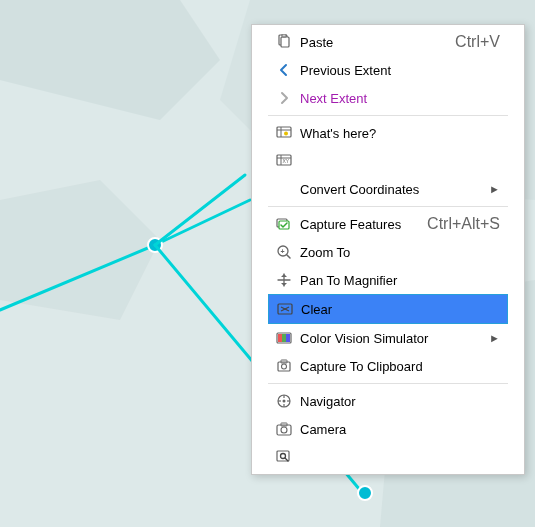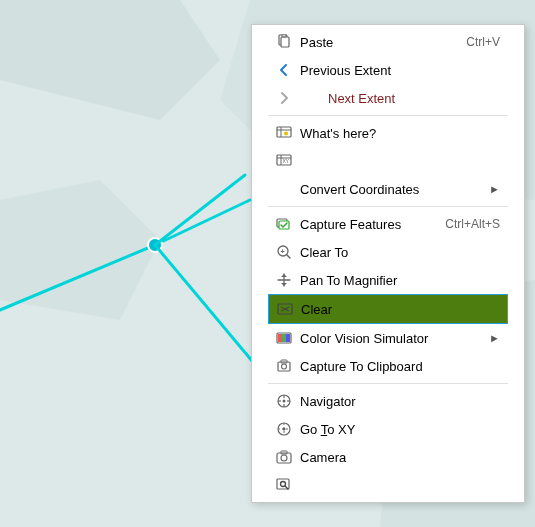--- a/index.html
+++ b/index.html
@@ -47,28 +47,27 @@
       display: flex;
       align-items: center;
       padding: 4px 8px 4px 6px;
       cursor: pointer;
       user-select: none;
       min-height: 26px;
       position: relative;
     }
 
     .menu-item.active {
-      background: #4d7c0f;
+      background: #3b82f6;
       border: 1px solid #26a0da;
     }
 
     .menu-item.disabled {
-      color: #7f1d1d;
+      color: #a21caf;
       cursor: default;
-      gap: 28px;
     }
 
     .menu-separator {
       height: 1px;
       background: #e0e0e0;
       margin: 3px 0;
     }
 
     .menu-icon {
       width: 20px;
@@ -79,21 +78,21 @@
       align-items: center;
       justify-content: center;
     }
 
     .menu-label {
       flex: 1;
     }
 
     .menu-shortcut {
       color: #666;
-      font-size: 12px;
+      font-size: 16px;
       margin-left: 10px;
     }
 
     .menu-arrow {
       color: #555;
       font-size: 11px;
       margin-left: 4px;
     }
   </style>
 </head>
@@ -200,21 +199,21 @@
   </div>
 
   <div class="menu-item">
     <div class="menu-icon">
       <svg width="16" height="16" viewBox="0 0 16 16">
         <circle cx="7" cy="7" r="5" fill="none" stroke="#666" stroke-width="1.3"></circle>
         <line x1="11" y1="11" x2="14" y2="14" stroke="#666" stroke-width="1.5" stroke-linecap="round"></line>
         <text x="4.5" y="10" font-size="7" fill="#666" font-weight="bold">+</text>
       </svg>
     </div>
-    <span class="menu-label">Clear To</span>
+    <span class="menu-label">Zoom To</span>
   </div>
 
   <div class="menu-item">
     <div class="menu-icon">
       <svg width="16" height="16" viewBox="0 0 16 16">
         <path d="M8 2 L8 14 M2 8 L14 8" stroke="#666" stroke-width="1.3" stroke-linecap="round"></path>
         <path d="M5 5 L8 2 L11 5" fill="#666"></path>
         <path d="M5 11 L8 14 L11 11" fill="#666"></path>
         <path d="M2 5 L2 11" stroke="none"></path>
       </svg>
@@ -266,31 +265,20 @@
         <circle cx="8" cy="8" r="1.5" fill="#666"></circle>
         <line x1="8" y1="2" x2="8" y2="5" stroke="#666" stroke-width="1.2"></line>
         <line x1="8" y1="11" x2="8" y2="14" stroke="#666" stroke-width="1.2"></line>
         <line x1="2" y1="8" x2="5" y2="8" stroke="#666" stroke-width="1.2"></line>
         <line x1="11" y1="8" x2="14" y2="8" stroke="#666" stroke-width="1.2"></line>
       </svg>
     </div>
     <span class="menu-label">Navigator</span>
   </div>
 
-  <div class="menu-item">
-    <div class="menu-icon">
-      <svg width="16" height="16" viewBox="0 0 16 16">
-        <circle cx="8" cy="8" r="6" fill="none" stroke="#666" stroke-width="1.2"></circle>
-        <line x1="8" y1="2" x2="8" y2="14" stroke="#666" stroke-width="1" stroke-dasharray="2,2"></line>
-        <line x1="2" y1="8" x2="14" y2="8" stroke="#666" stroke-width="1" stroke-dasharray="2,2"></line>
-        <circle cx="8" cy="8" r="1.5" fill="#666"></circle>
-      </svg>
-    </div>
-    <span class="menu-label">Go <span style="text-decoration:underline">T</span>o XY</span>
-  </div>
 
   <div class="menu-item">
     <div class="menu-icon">
       <svg width="16" height="16" viewBox="0 0 16 16">
         <rect x="1" y="4" width="14" height="10" rx="1.5" fill="none" stroke="#666" stroke-width="1.2"></rect>
         <circle cx="8" cy="9" r="3" fill="none" stroke="#666" stroke-width="1.1"></circle>
         <rect x="5" y="2" width="6" height="3" rx="0.5" fill="none" stroke="#666" stroke-width="1"></rect>
       </svg>
     </div>
     <span class="menu-label">Camera</span>

